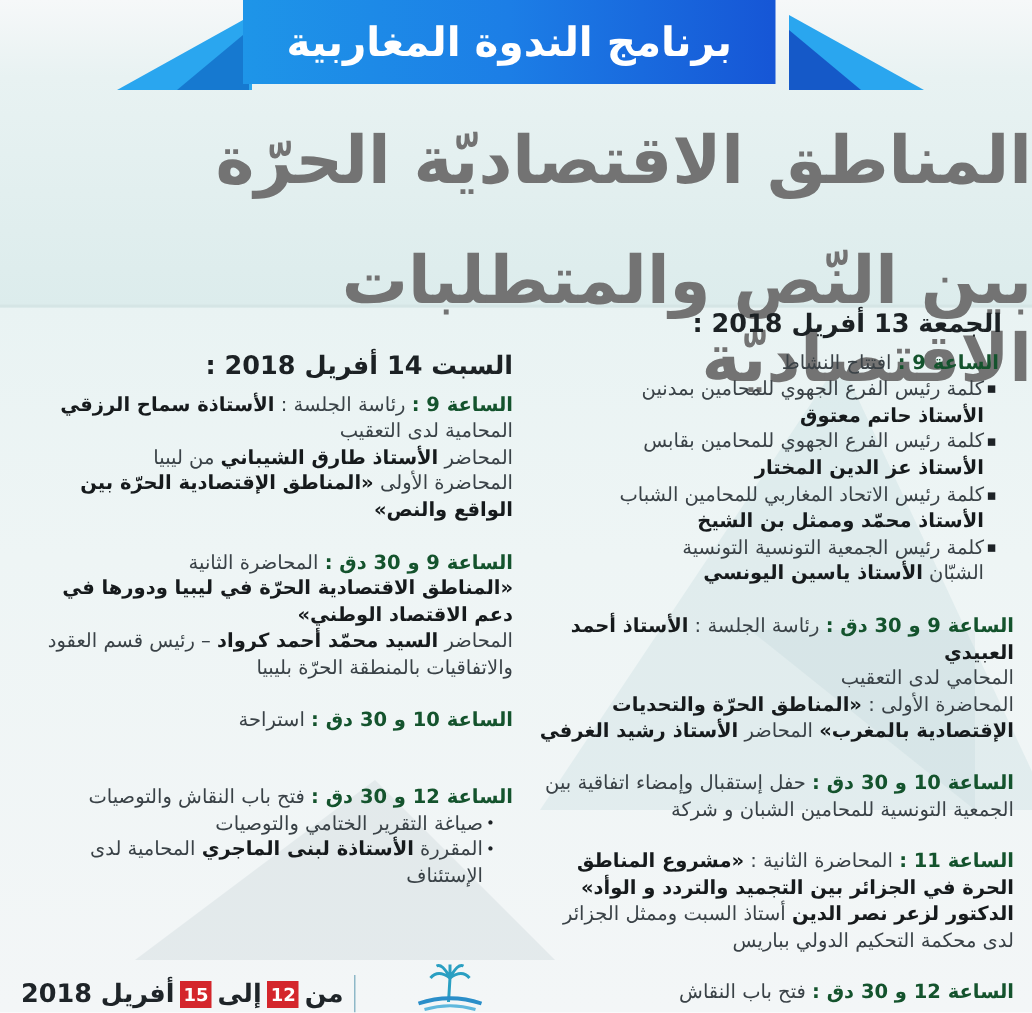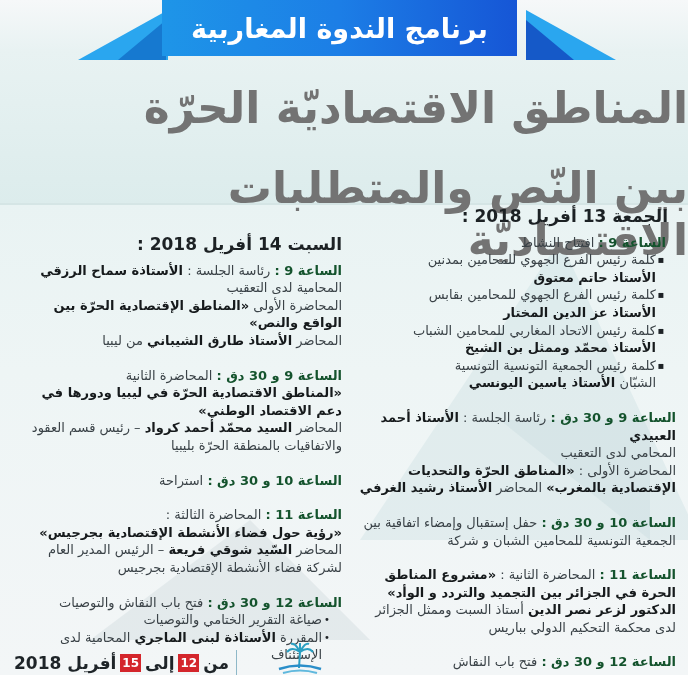--- a/index.html
+++ b/index.html
@@ -138,45 +138,40 @@
     <p class="p"><span class="time">الساعة 12 و 30 دق :</span> <span class="lt">فتح باب النقاش</span></p>
   </div>
 </div>
 
 <div class="col left">
   <div class="day-head">السبت 14 أفريل 2018 :</div>
 
   <div>
     <p class="p"><span class="time">الساعة 9 :</span> <span class="lt">رئاسة الجلسة :</span> <span class="b">الأستاذة سماح الرزقي</span></p>
     <p class="p lt">المحامية لدى التعقيب</p>
+    <p class="p"><span class="lt">المحاضر</span> <span class="b">الأستاذ طارق الشيباني</span> <span class="lt">من ليبيا</span></p>
     <p class="p"><span class="lt">المحاضرة الأولى</span> <span class="b">«المناطق الإقتصادية الحرّة بين الواقع والنص»</span></p>
-    <p class="p"><span class="lt">المحاضر</span> <span class="b">الأستاذ طارق الشيباني</span> <span class="lt">من ليبيا</span></p>
   </div>
 
   <div class="gap"></div>
 
   <div>
     <p class="p"><span class="time">الساعة 9 و 30 دق :</span> <span class="lt">المحاضرة الثانية</span></p>
     <p class="p b">«المناطق الاقتصادية الحرّة في ليبيا ودورها في دعم الاقتصاد الوطني»</p>
     <p class="p"><span class="lt">المحاضر</span> <span class="b">السيد محمّد أحمد كرواد</span> <span class="lt">– رئيس قسم العقود والاتفاقيات بالمنطقة الحرّة بليبيا</span></p>
   </div>
 
   <div class="gap"></div>
 
   <div>
     <p class="p"><span class="time">الساعة 10 و 30 دق :</span> <span class="lt">استراحة</span></p>
   </div>
 
   <div class="gap"></div>
 
-  <div>
-    <p class="p"><span class="time">الساعة 11 :</span> <span class="lt">المحاضرة الثالثة :</span></p>
-    <p class="p b">«رؤية حول فضاء الأنشطة الإقتصادية بجرجيس»</p>
-    <p class="p"><span class="lt">المحاضر</span> <span class="b">السّيد شوقي فريعة</span> <span class="lt">– الرئيس المدير العام لشركة فضاء الأنشطة الإقتصادية بجرجيس</span></p>
-  </div>
 
   <div class="gap"></div>
 
   <div>
     <p class="p"><span class="time">الساعة 12 و 30 دق :</span> <span class="lt">فتح باب النقاش والتوصيات</span></p>
     <div class="bullet ind2">
       <span class="dot">•</span>
       <div class="lt">صياغة التقرير الختامي والتوصيات</div>
     </div>
     <div class="bullet ind2">

